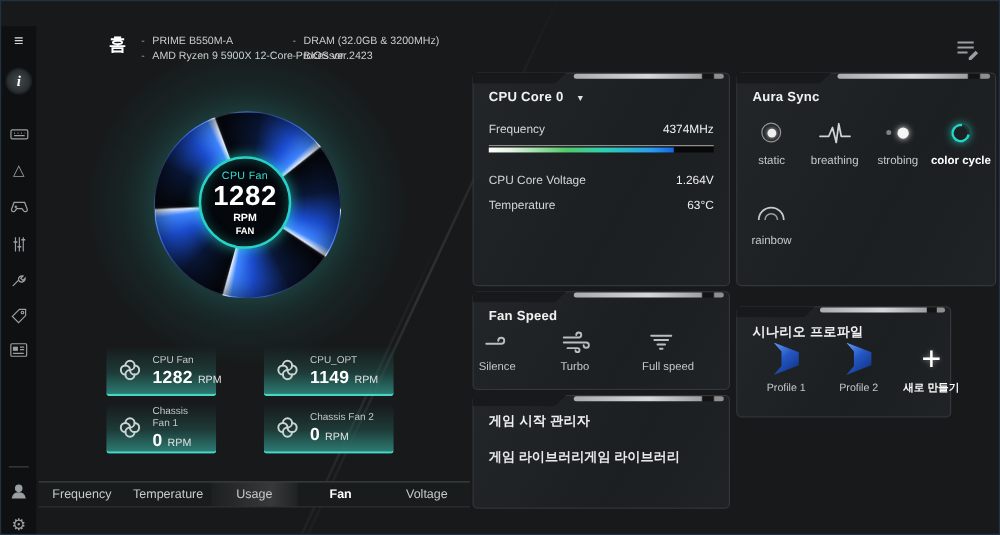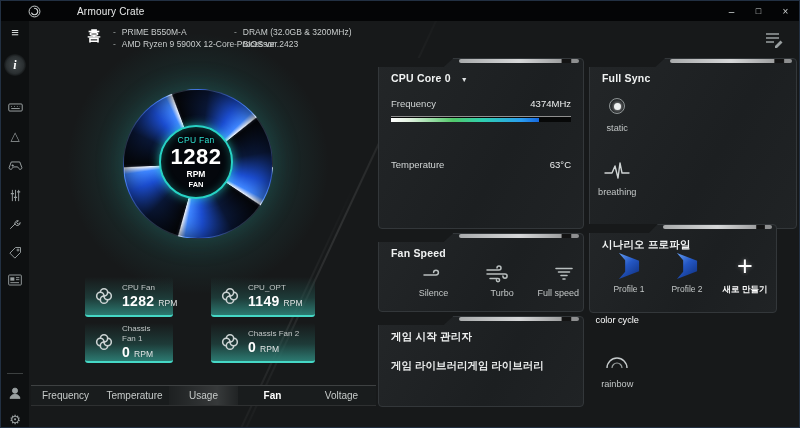--- a/index.html
+++ b/index.html
@@ -74,47 +74,47 @@
   .panel{position:absolute;background:linear-gradient(120deg,#232628,#1c1f21 60%,#202325);border:1px solid #33373a;border-radius:4px;}
   .panel::before{content:"";position:absolute;top:0;left:39%;right:4px;height:4px;border-radius:2px;z-index:6;
     background:linear-gradient(90deg,#a9abac 0,#d6d7d8 50%,#9fa0a1 85%,#131313 86%,#131313 93%,#8e8f90 94%);}
   .panel .notch{position:absolute;top:-1px;left:-1px;width:37%;height:9px;background:#17191a;
     -webkit-clip-path:polygon(0 0,100% 0,87% 100%,0 100%);clip-path:polygon(0 0,100% 0,87% 100%,0 100%);z-index:5;}
   .panel-title{position:absolute;left:12px;top:13px;font-size:10.5px;font-weight:bold;color:#f0f2f2;letter-spacing:.2px;z-index:7;}
   #cpu-panel{left:377px;top:57px;width:206px;height:171px;}
   #fanspeed-panel{left:377px;top:232px;width:206px;height:79px;padding-left:14px;}
   #game-panel{left:377px;top:315px;width:206px;height:91px;}
   #aura-panel{left:588px;top:57px;width:208px;height:171px;}
-  #profile-panel{left:588px;top:223px;width:188px;height:89px;}
+  #profile-panel{left:588px;top:244px;width:172px;height:89px;}
 
   
   .dd-arrow{font-size:7px;color:#dfe2e2;margin-left:10px;font-weight:normal;}
   .stat-row{position:absolute;left:12px;right:12px;display:flex;justify-content:space-between;font-size:9.5px;color:#d2d6d6;}
   .stat-row .sv{color:#eceeee;}
   #row-freq{top:39px;}
   #row-volt{top:80px;}
   #row-temp{top:100px;}
   .progress{position:absolute;left:12px;right:12px;top:57px;height:6px;border-top:1px solid rgba(255,255,255,.55);background:#070808;}
   .progress-fill{height:4px;margin-top:1px;width:82%;
     background:linear-gradient(90deg,#ffffff 0%,#e4f3e2 12%,#52c96b 42%,#2fd0b0 62%,#2a9df0 88%,#1668e0 100%);}
 
   
   .modes{position:absolute;left:4px;right:4px;top:28px;display:flex;}
-  .mode{flex:1;display:flex;flex-direction:column;align-items:flex-end;cursor:default;}
+  .mode{flex:1;display:flex;flex-direction:column;align-items:flex-start;cursor:default;}
   .mode .mlabel{font-size:9px;color:#c3c7c7;margin-top:4px;white-space:nowrap;}
 
   
   .game-link{position:absolute;left:12px;top:42px;font-size:10.5px;font-weight:600;color:#e8eaea;}
 
   
-  .aura-grid{position:absolute;left:2px;right:2px;top:30px;display:flex;flex-wrap:wrap;flex-direction:column;}
+  .aura-grid{position:absolute;left:2px;right:2px;top:30px;display:flex;flex-wrap:wrap;}
   .aura-cell{width:25%;height:64px;display:flex;flex-direction:column;align-items:center;cursor:default;}
   .aura-iconbox{height:34px;display:flex;align-items:center;justify-content:center;}
   .aura-label{font-size:9.2px;color:#c3c7c7;white-space:nowrap;}
-  .aura-cell.selected .aura-label{color:#fff;font-weight:400;}
+  .aura-cell.selected .aura-label{color:#fff;font-weight:700;}
   .icon-static{width:16px;height:16px;border:1.5px solid #8d9394;border-radius:50%;display:flex;align-items:center;justify-content:center;}
   .icon-static i{width:7px;height:7px;border-radius:50%;background:#eef0f0;box-shadow:0 0 4px rgba(255,255,255,.8);}
   .icon-strobe{display:flex;align-items:center;gap:5px;}
   .icon-strobe .ds{width:4px;height:4px;border-radius:50%;background:#7d8384;}
   .icon-strobe .dl{width:9px;height:9px;border-radius:50%;background:#f4f6f6;box-shadow:0 0 5px rgba(255,255,255,.9);}
   .icon-cycle{width:15px;height:15px;border-radius:50%;border:2.2px solid #23d6c6;border-right-color:rgba(35,214,198,.12);
     transform:rotate(-35deg);box-shadow:0 0 7px rgba(35,214,198,.8);}
   .bars{display:inline-flex;align-items:flex-end;}
   .bars i{display:inline-block;width:2.5px;margin:0 .8px;background:#b9c0c0;}
 
@@ -132,32 +132,20 @@
   .streak1{left:336px;top:-40px;height:540px;transform:rotate(25deg);}
   .streak2{left:282px;top:170px;height:330px;transform:rotate(25deg);opacity:.8;}
 
   svg{display:block;}
 </style>
 </head>
 <body>
 
 <div class="window">
 
-  <div class="titlebar">
-    <svg class="tb-logo" viewBox="0 0 24 24">
-      <circle cx="12" cy="12" r="10" fill="none" stroke="#cdd2d2" stroke-width="1.8"></circle>
-      <path d="M12 6a6 6 0 1 1-5.2 9" fill="none" stroke="#cdd2d2" stroke-width="2.2" stroke-linecap="round"></path>
-    </svg>
-    <span class="tb-title">Armoury Crate</span>
-    <div class="tb-controls">
-      <span class="tb-btn">–</span>
-      <span class="tb-btn max">□</span>
-      <span class="tb-btn">×</span>
-    </div>
-  </div>
 
   <div class="sidebar">
     <div class="side-item side-menu">
         <span>≡</span>
       </div>
     <div class="side-item side-info">
       <span class="info-pill">
           <span>i</span>
         </span>
     </div>
@@ -327,20 +315,24 @@
   <div class="panel" id="cpu-panel">
     <div class="notch"></div>
     <div class="panel-title"><span>CPU Core 0</span><span class="dd-arrow">▼</span></div>
     <div class="stat-row" id="row-freq">
       <span>Frequency</span>
       <span class="sv">4374MHz</span>
     </div>
     <div class="progress">
       <div class="progress-fill" style="width: 82%;"></div>
     </div>
+    <div class="stat-row" id="row-volt">
+      <span>CPU Core Voltage</span>
+      <span class="sv">1.264V</span>
+    </div>
     <div class="stat-row" id="row-temp">
       <span>Temperature</span>
       <span class="sv">63°C</span>
     </div>
   </div>
 
   <div class="panel" id="fanspeed-panel">
     <div class="notch"></div>
     <div class="panel-title">Fan Speed</div>
     <div class="modes">
@@ -368,21 +360,21 @@
   </div>
 
   <div class="panel" id="game-panel">
     <div class="notch"></div>
     <div class="panel-title">게임 시작 관리자</div>
     <div class="game-link">게임 라이브러리게임 라이브러리</div>
   </div>
 
   <div class="panel" id="aura-panel">
     <div class="notch"></div>
-    <div class="panel-title">Full Sync</div>
+    <div class="panel-title">Aura Sync</div>
     <div class="aura-grid">
       <div class="aura-cell">
         <div class="aura-iconbox">
             <span class="icon-static">
               <i></i>
             </span>
           </div>
         <span class="aura-label">static</span>
       </div>
       <div class="aura-cell">

